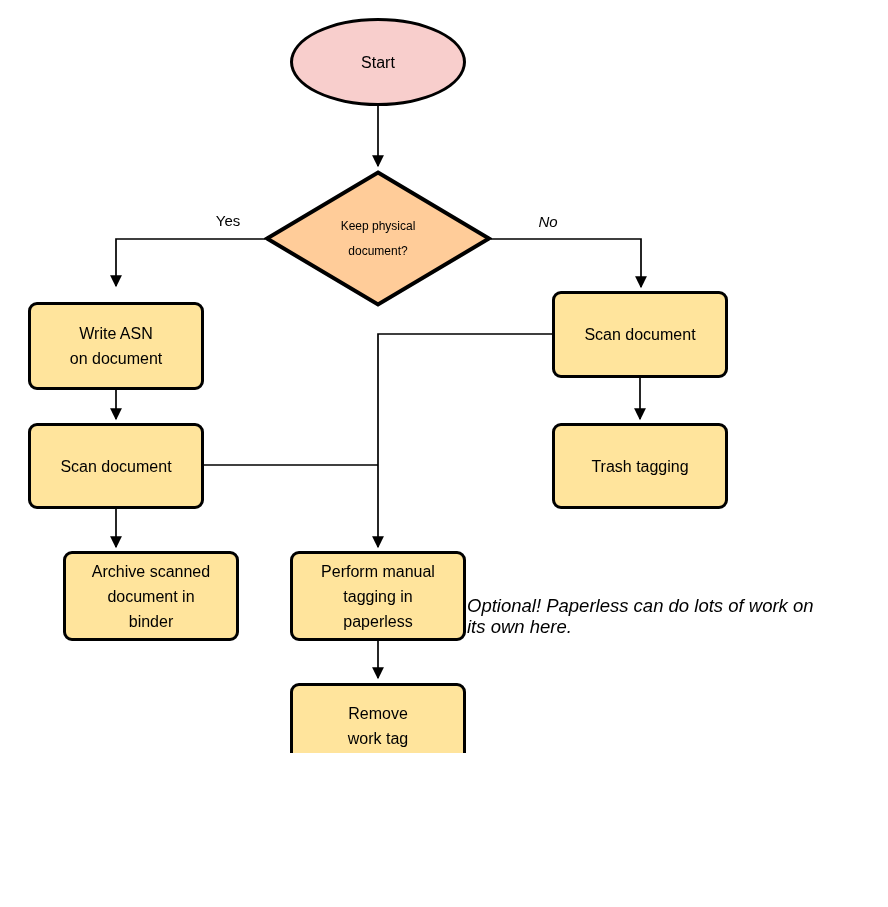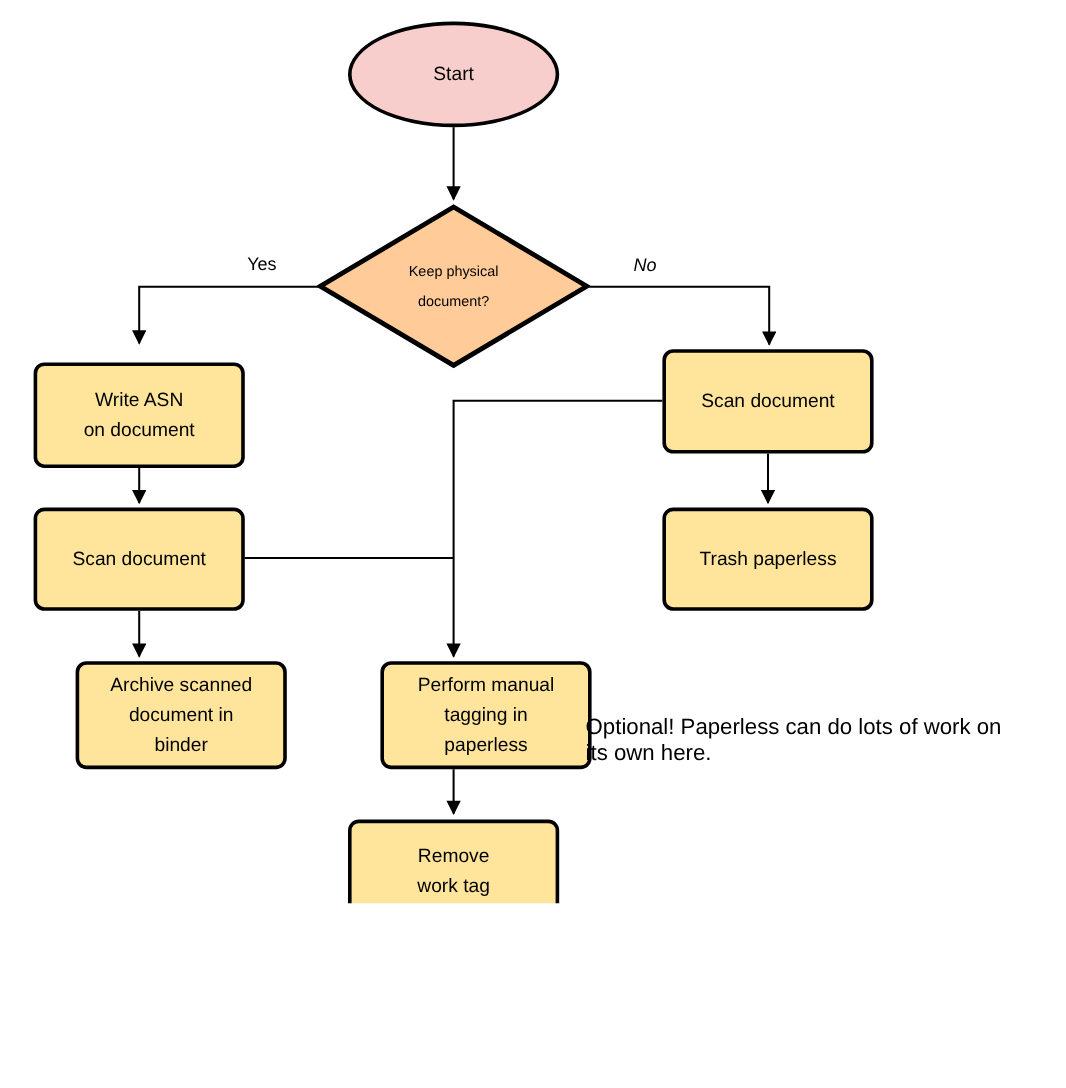--- a/index.html
+++ b/index.html
@@ -66,28 +66,30 @@
     justify-content: center;
     text-align: center;
     font-size: 12px;
     line-height: 25px;
     white-space: pre-line;
   }
   .edge-label {
     position: absolute;
     font-size: 15px;
     line-height: 16px;
+    text-align: center;
     color: #000;
   }
   .note {
     position: absolute;
-    left: 488px; top: 596px;
+    left: 467px; top: 596px;
     width: 400px;
     font-size: 18.5px;
     line-height: 20.5px;
+    font-style: italic;
     white-space: pre-line;
     color: #000;
   }
   .bottom-rule {
     position: absolute;
     left: 0; top: 901px;
     width: 888px; height: 1px;
     background: #edeff0;
   }
 </style>
@@ -132,23 +134,23 @@
 on document</div>
 
   <div class="node process" style="left:28px; top:423px; width:176px; height:86px;">Scan document</div>
 
   <div class="node process" style="left:28px; top:551px; width:176px; height:90px;margin-left:35px;">Archive scanned
 document in
 binder</div>
 
   <div class="node process" style="left:552px; top:291px; width:176px; height:87px;">Scan document</div>
 
-  <div class="node process" style="left:552px; top:423px; width:176px; height:86px;">Trash paperless</div>
+  <div class="node process" style="left:552px; top:423px; width:176px; height:86px;">Trash tagging</div>
 
-  <div class="node process" style="left:290px; top:551px; width:176px; height:90px;margin-left:27px;">Perform manual
+  <div class="node process" style="left:290px; top:551px; width:176px; height:90px;">Perform manual
 tagging in
 paperless</div>
 
   <div class="node process" style="left:290px; top:683px; width:176px; height:86px;">Remove
 work tag</div>
 
   <div class="node terminator" style="left:290px; top:814px; width:176px; height:79px;">End</div>
 
   <div class="note">Optional! Paperless can do lots of work on
 its own here.</div>

